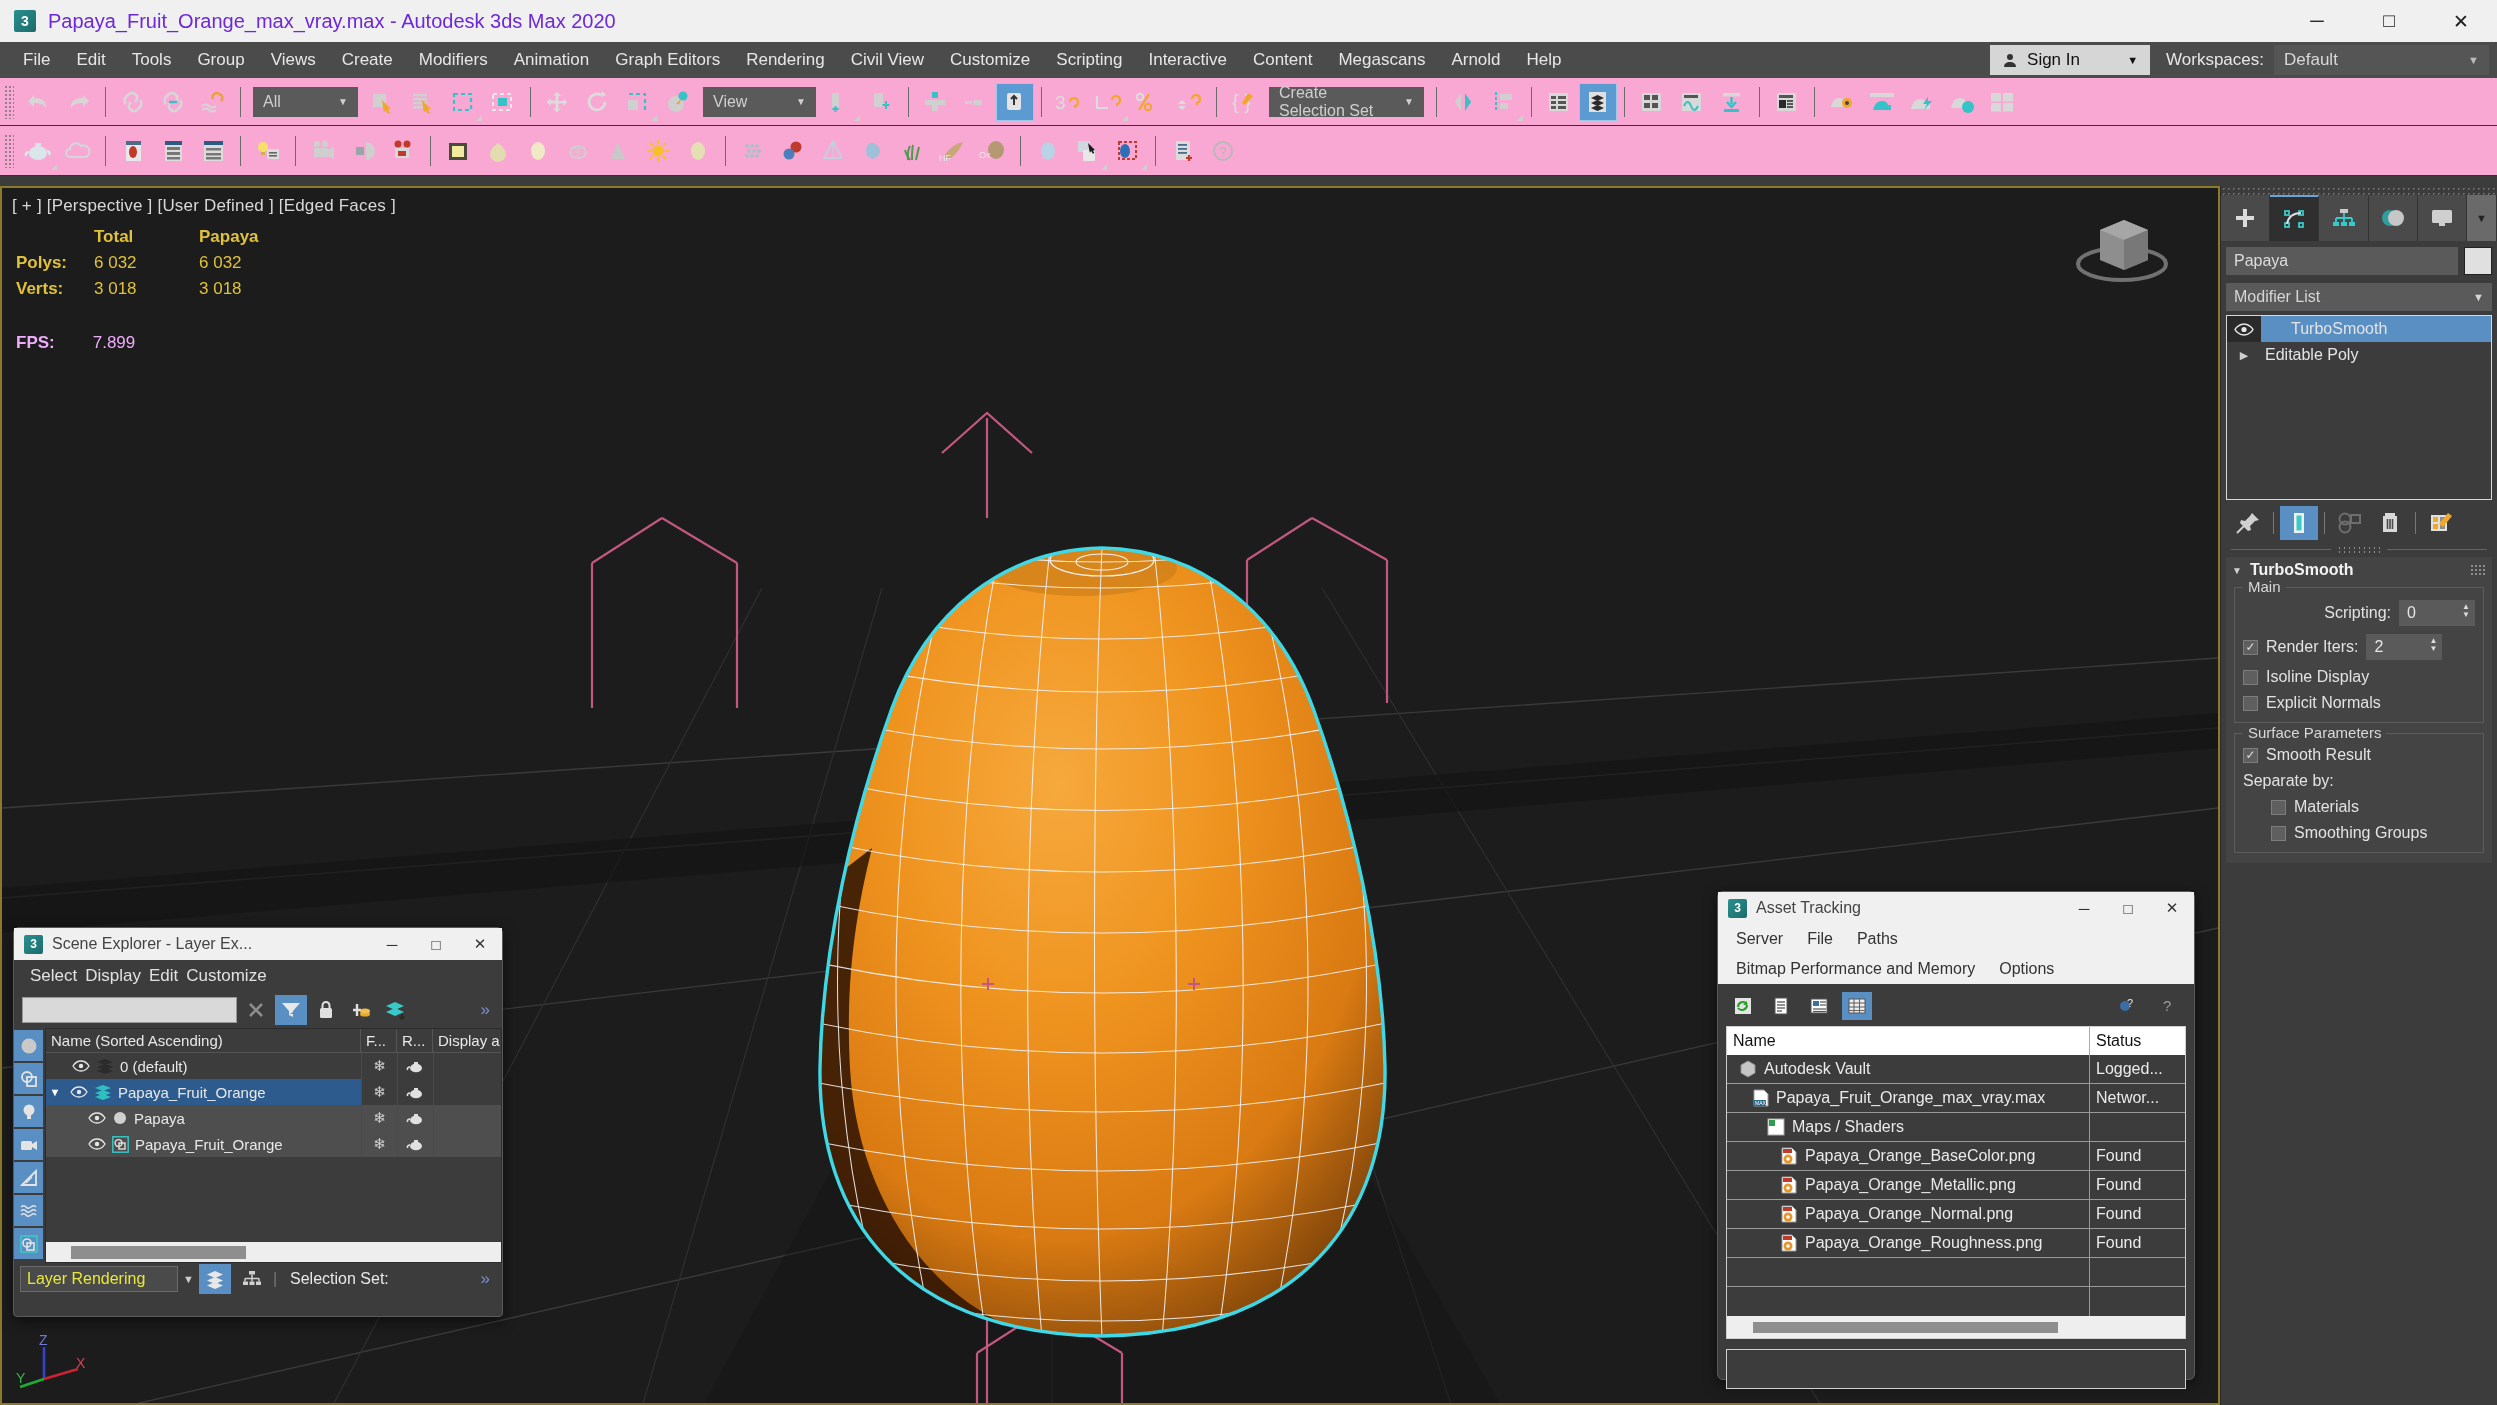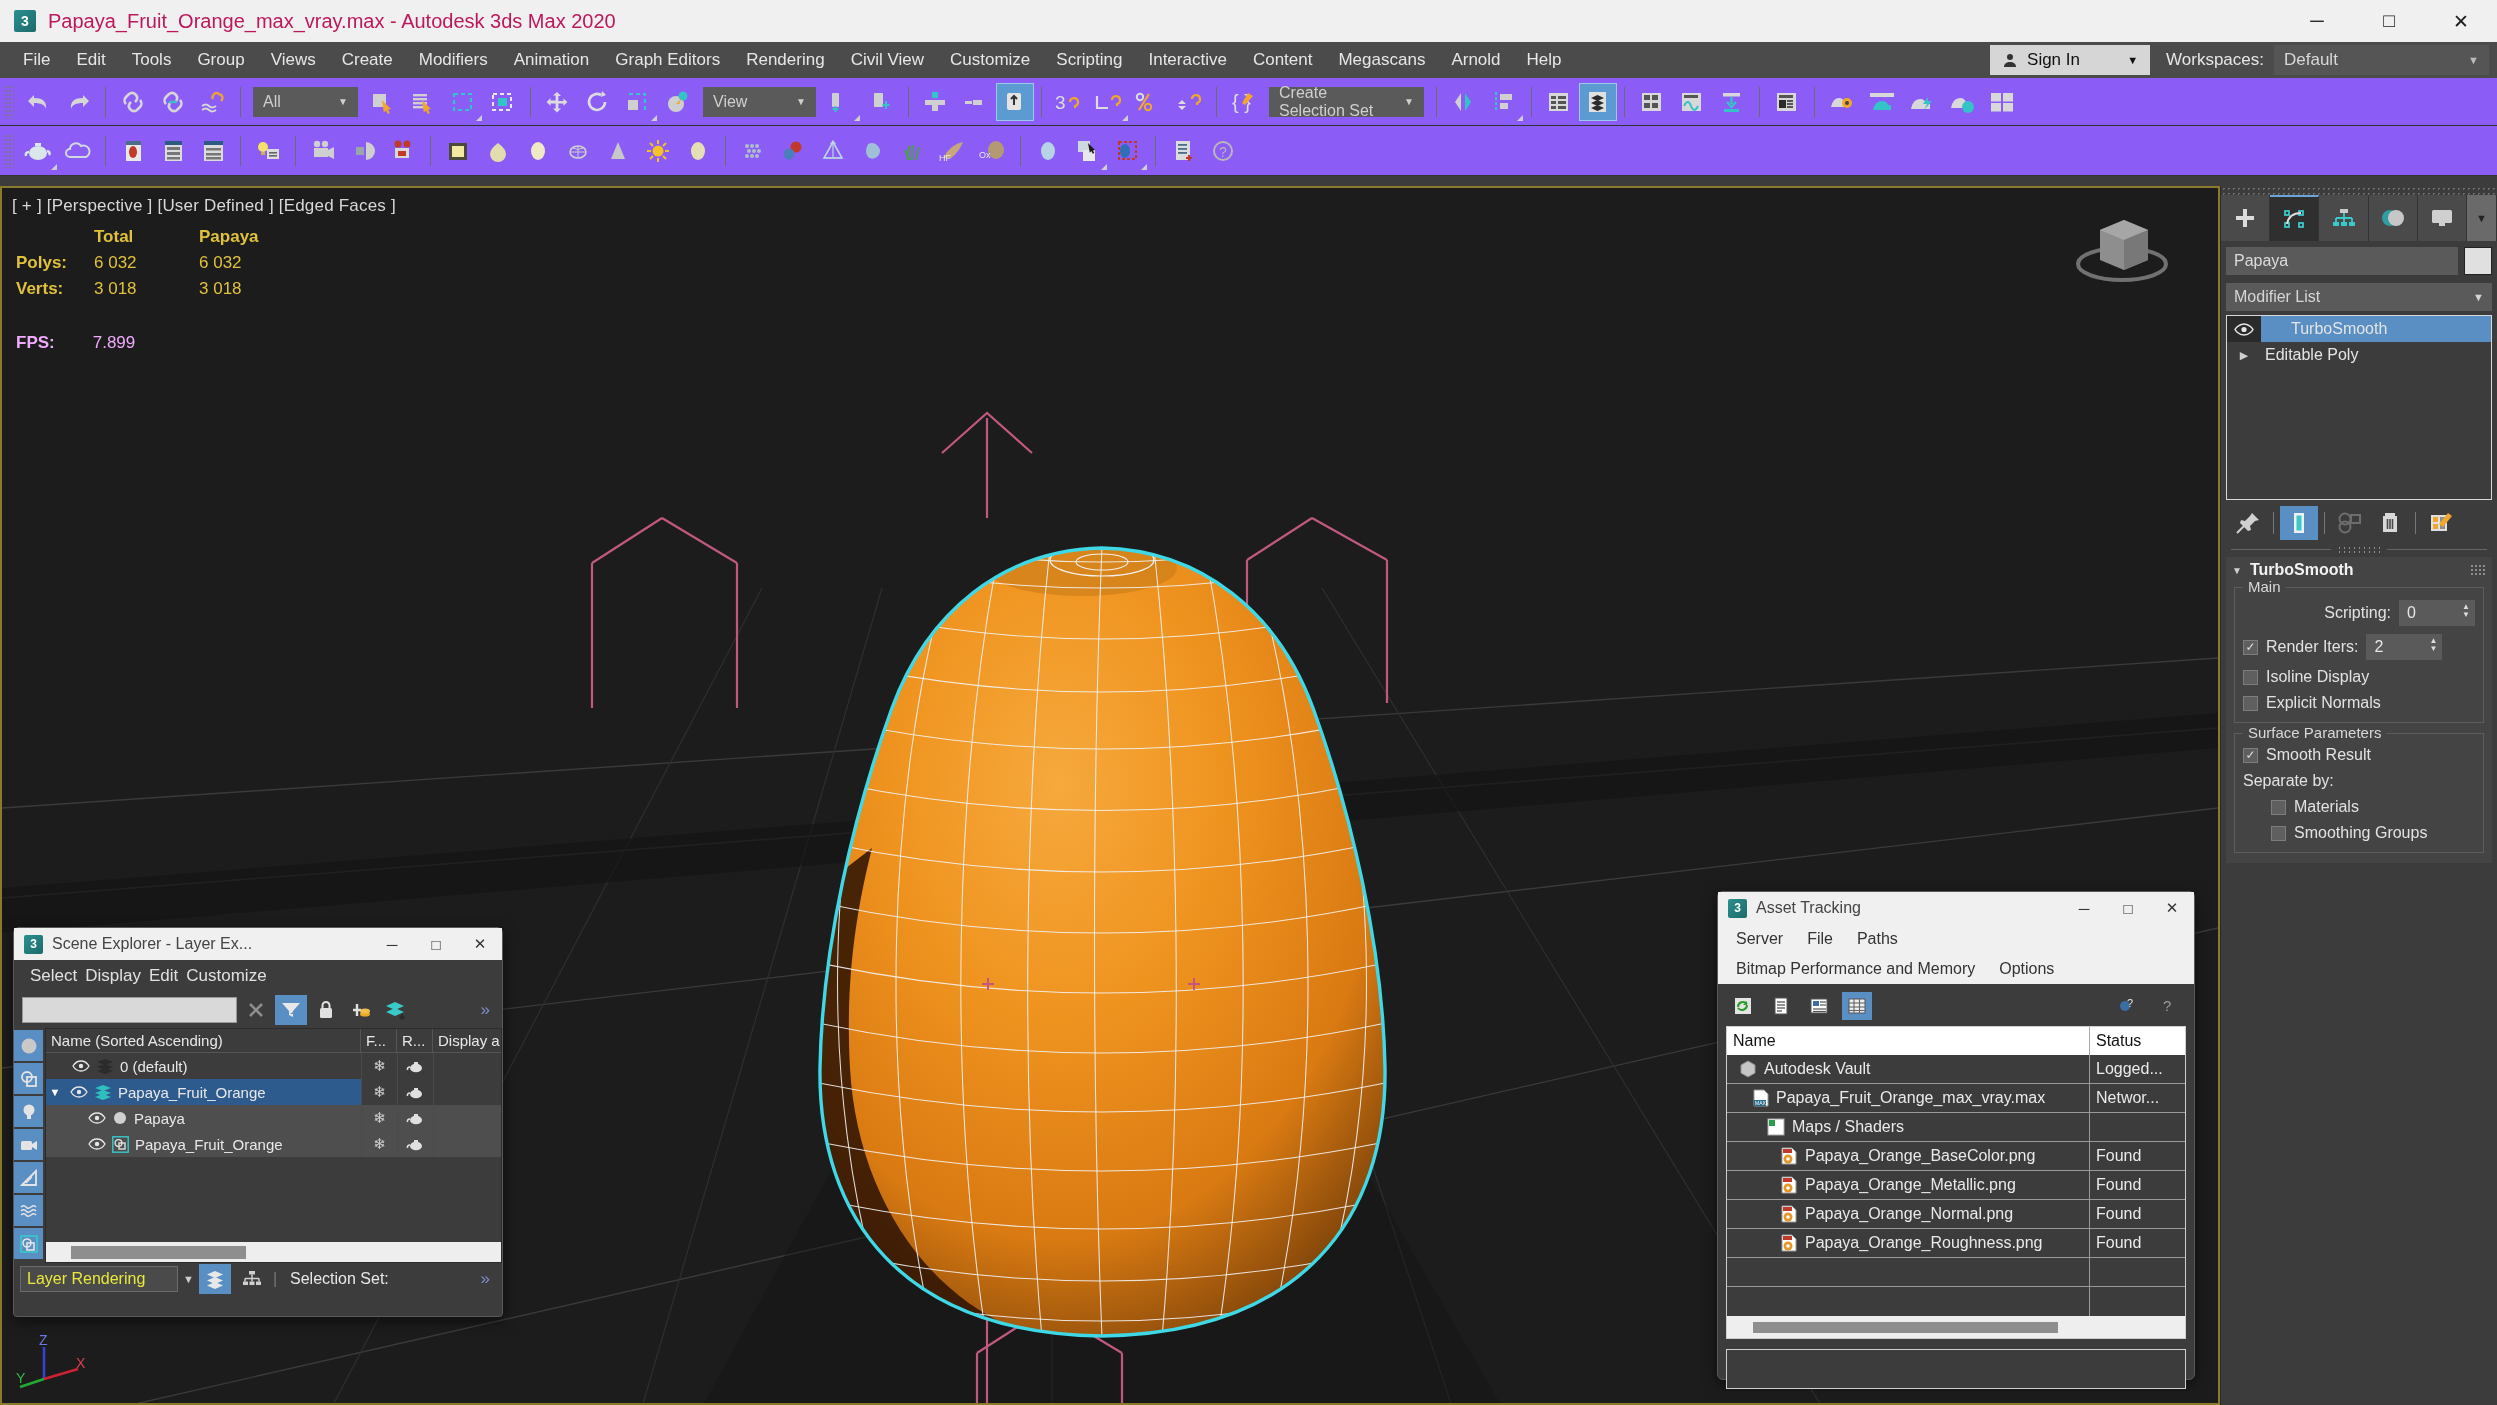--- a/index.html
+++ b/index.html
@@ -7,41 +7,41 @@
     font-family:"Liberation Sans", sans-serif; }
   body { position:relative; }
 
   
   .titlebar { height:42px; background:#f0f0f0; display:flex; align-items:center;
     position:relative; }
   .tb-icon { width:22px; height:22px; margin-left:14px; margin-right:12px;
     background:linear-gradient(135deg,#2b8f8f,#1c6b6b); border-radius:2px;
     color:#fff; font-size:14px; font-weight:bold; display:flex;
     align-items:center; justify-content:center; line-height:1; }
-  .tb-title { font-size:20px; color:#be185d; }
+  .tb-title { font-size:20px; color:#6d28d9; }
   .tb-btns { margin-left:auto; display:flex; height:100%; }
   .tb-btn { width:72px; height:100%; display:flex; align-items:center;
     justify-content:center; color:#202020; font-size:19px; }
 
   
   .menubar { height:36px; background:#4b4b4b; display:flex; align-items:center;
     padding-left:10px; }
   .menu-item { font-size:17px; color:#e6e6e6; padding:4px 13px; cursor:default; }
   .menubar-right { margin-left:auto; display:flex; align-items:center;
     padding-right:8px; gap:0; }
   .signin { display:flex; align-items:center; gap:9px; background:#d6d6d6;
     color:#111; height:30px; padding:0 12px; font-size:17px; min-width:160px; }
   .signin .caret { margin-left:auto; font-size:11px; }
   .ws-label { color:#e6e6e6; font-size:17px; margin:0 10px 0 16px; }
   .ws-select { background:#555; color:#d8d8d8; height:30px; width:215px;
     display:flex; align-items:center; padding:0 10px; font-size:17px; }
   .ws-select .caret { margin-left:auto; font-size:11px; color:#bbb; }
 
   
-  .toolbar { background:#8b5cf6; display:flex; align-items:center;
+  .toolbar { background:#f9a8d4; display:flex; align-items:center;
     border-bottom:1px solid #333; }
   .tb1 { height:48px; padding-left:4px; }
   .tb2 { height:50px; padding-left:4px; }
   .grip { width:10px; height:34px; margin-right:4px;
     background-image:radial-gradient(#777 1px, transparent 1px);
     background-size:4px 4px; opacity:.8; }
   .tbtn { width:40px; height:40px; display:flex; align-items:center;
     justify-content:center; position:relative; }
   .tbtn.sq { width:38px; height:38px; }
   .tbtn.active { background:#5c9ad2; border:1px solid #9cc8ea; }

